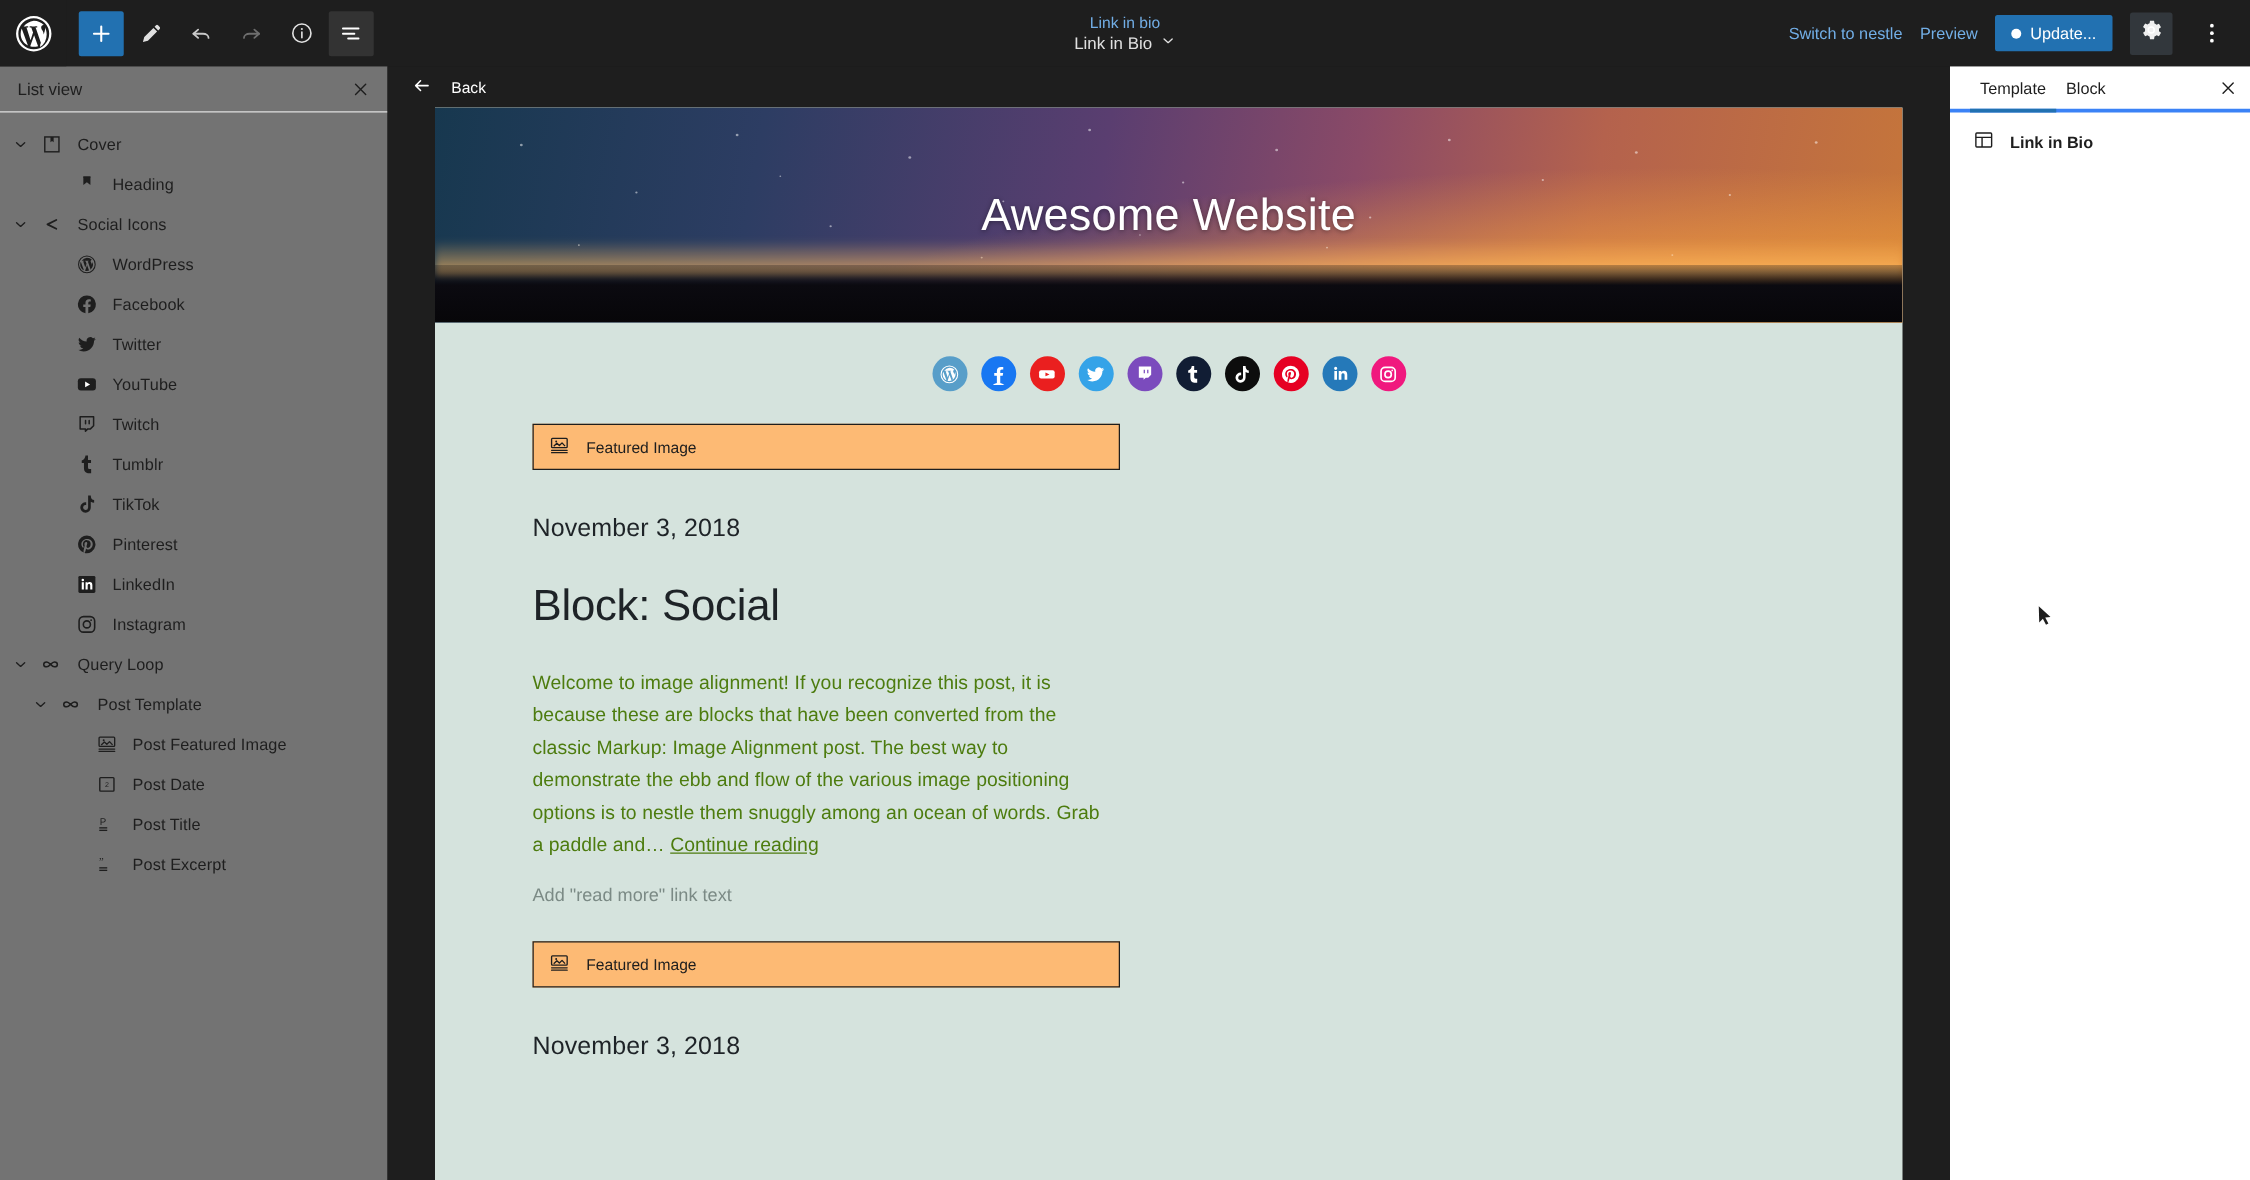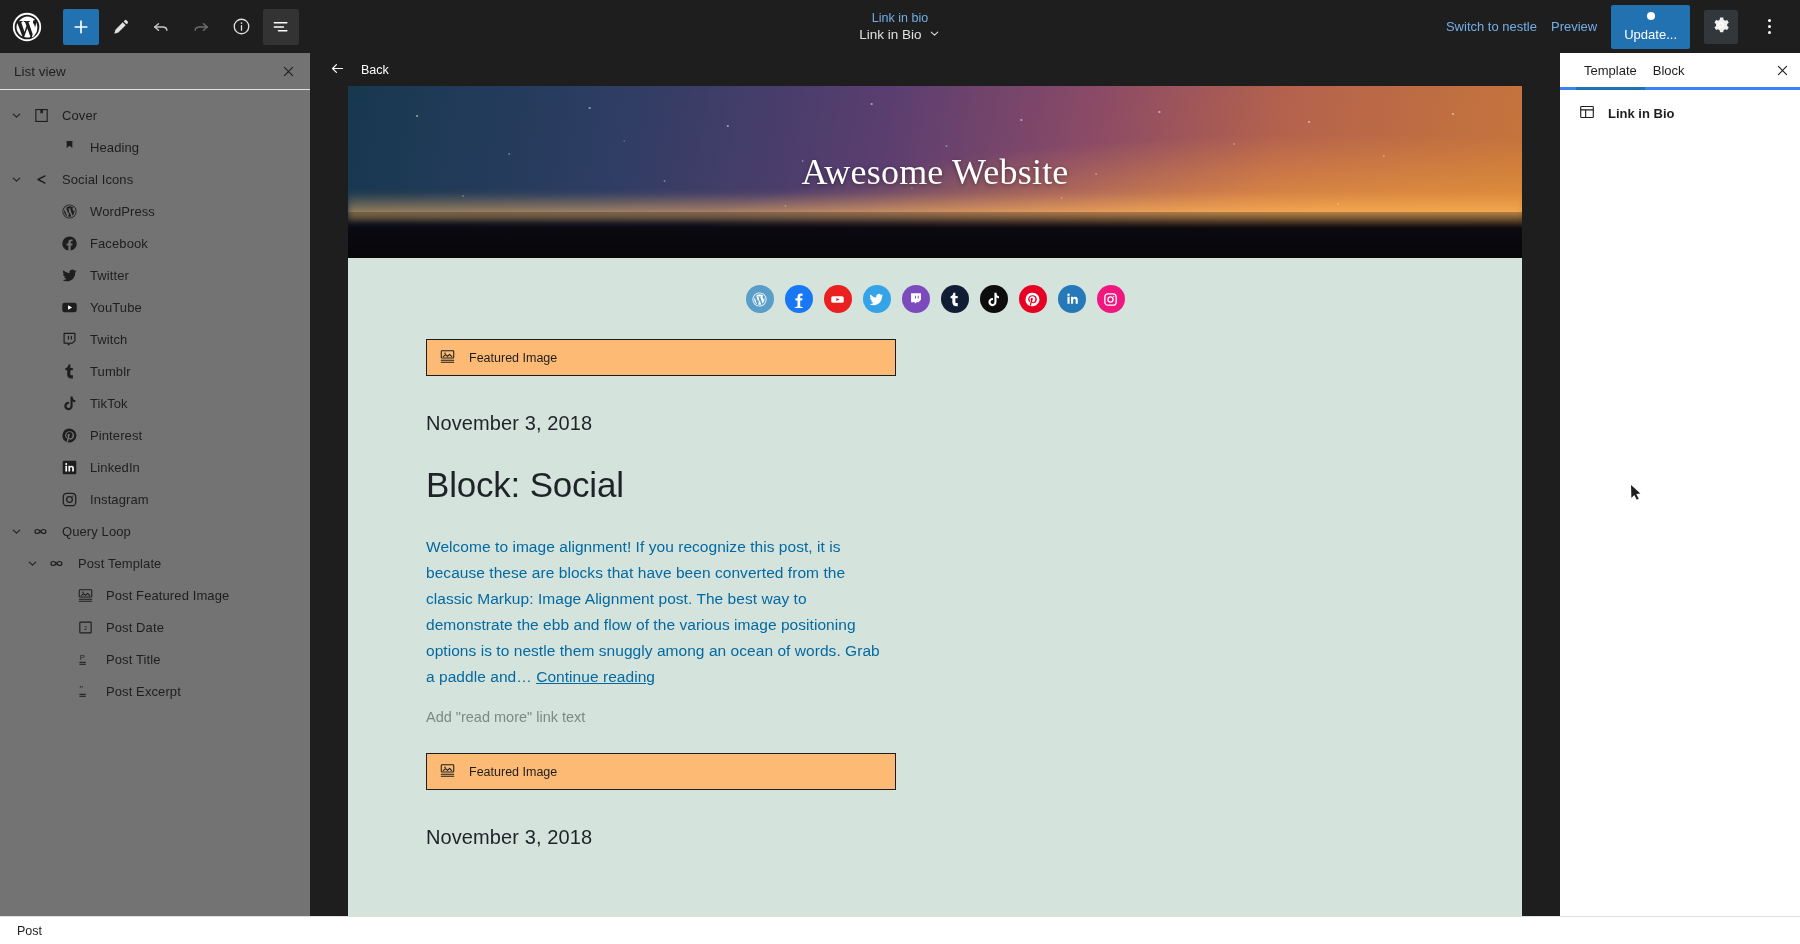--- a/index.html
+++ b/index.html
@@ -41,21 +41,20 @@
 
   .tb-right {
     margin-left: auto; display: flex; align-items: center; gap: 14px;
     padding-right: 14px;
   }
   .link-btn { font-size: 13px; color: #72aee6; cursor: pointer; white-space: nowrap; }
   .update-btn {
     background: #2271b1; color: #fff; font-size: 13px; border-radius: 2px;
     padding: 7px 13px; display: flex; align-items: center; gap: 7px; cursor: pointer;
     white-space: nowrap;
-    flex-direction: column;
   }
   .update-dot { width: 8px; height: 8px; border-radius: 50%; background: #fff; flex:0 0 8px;}
   .icon-sq {
     width: 34px; height: 34px; border-radius: 2px; display: flex; align-items: center;
     justify-content: center; cursor: pointer;
   }
   .icon-sq.dark { background: #32373c; }
 
   
   .bodyrow { flex: 1; display: flex; min-height: 0; background: #1e1e1e; }
@@ -93,21 +92,21 @@
   }
   .ed-canvaswrap { flex: 1; min-height: 0; padding: 0 38px; display: flex; }
   .ed-canvas {
     flex: 1; background: #d5e3dd; overflow: hidden; position: relative;
   }
   .cover {
     height: 172px; width: 100%; position: relative; overflow: hidden;
     background:
       radial-gradient(120% 150% at 85% 100%, rgba(255,170,60,.95) 0%, rgba(255,140,40,0) 48%),
       linear-gradient(100deg, #17384f 0%, #2d3d63 22%, #5a3e70 45%, #8a4a67 62%, #b4624d 78%, #c6763a 100%);
-    display: flex; align-items: center; justify-content: center; font-family: Liberation Serif, serif;
+    display: flex; align-items: center; justify-content: center;
   }
   .cover-ground {
     position: absolute; left: 0; right: 0; bottom: 0; height: 46px;
     background: linear-gradient(180deg, rgba(10,8,14,.25) 0%, #0b0a10 35%, #070609 100%);
   }
   .cover-glow {
     position: absolute; left: 0; right: 0; bottom: 36px; height: 30px;
     background: linear-gradient(180deg, rgba(255,190,90,0) 0%, rgba(255,185,95,.55) 70%, rgba(255,200,120,.9) 100%);
     filter: blur(3px);
   }
@@ -128,21 +127,21 @@
 
   .post-wrap { padding: 26px 0 0 78px; }
   .feat-box {
     width: 470px; height: 37px; background: #fdba74; border: 1px solid #1e1e1e;
     display: flex; align-items: center; gap: 13px; padding-left: 12px;
     font-size: 12.5px; color: #1e1e1e; cursor: pointer;
   }
   .post-date { font-size: 20px; color: #1e2327; margin-top: 36px; letter-spacing:.1px; }
   .post-title { font-size: 35px; color: #1e2327; margin-top: 30px; font-weight: 400; letter-spacing: -.2px; }
   .post-excerpt {
-    font-size: 15.5px; color: #0369a1; line-height: 26px; margin-top: 29px;
+    font-size: 15.5px; color: #4d7c0f; line-height: 26px; margin-top: 29px;
     max-width: 462px; letter-spacing: .05px;
   }
   .read-more { text-decoration: underline; cursor: pointer; }
   .add-more { font-size: 14.5px; color: #7b8a85; margin-top: 19px; cursor: pointer; }
 
   
   .rightbar {
     width: 240px; flex: 0 0 240px; background: #fff; display: flex; flex-direction: column;
   }
   .rb-tabs {
@@ -700,16 +699,13 @@
         </div>
         <span class="cursor-arrow">
           <svg width="12" height="17" viewBox="0 0 12 17">
             <path d="M1 1l9.4 8.6-4.2.3 2.5 4.9-1.9 1-2.5-4.9-2.9 3z" fill="#1e1e1e"></path>
           </svg>
         </span>
       </div>
     </div>
   </div>
 
-  <div class="statusbar">
-    <span>Post</span>
-  </div>
 </div>
 
 </body></html>

